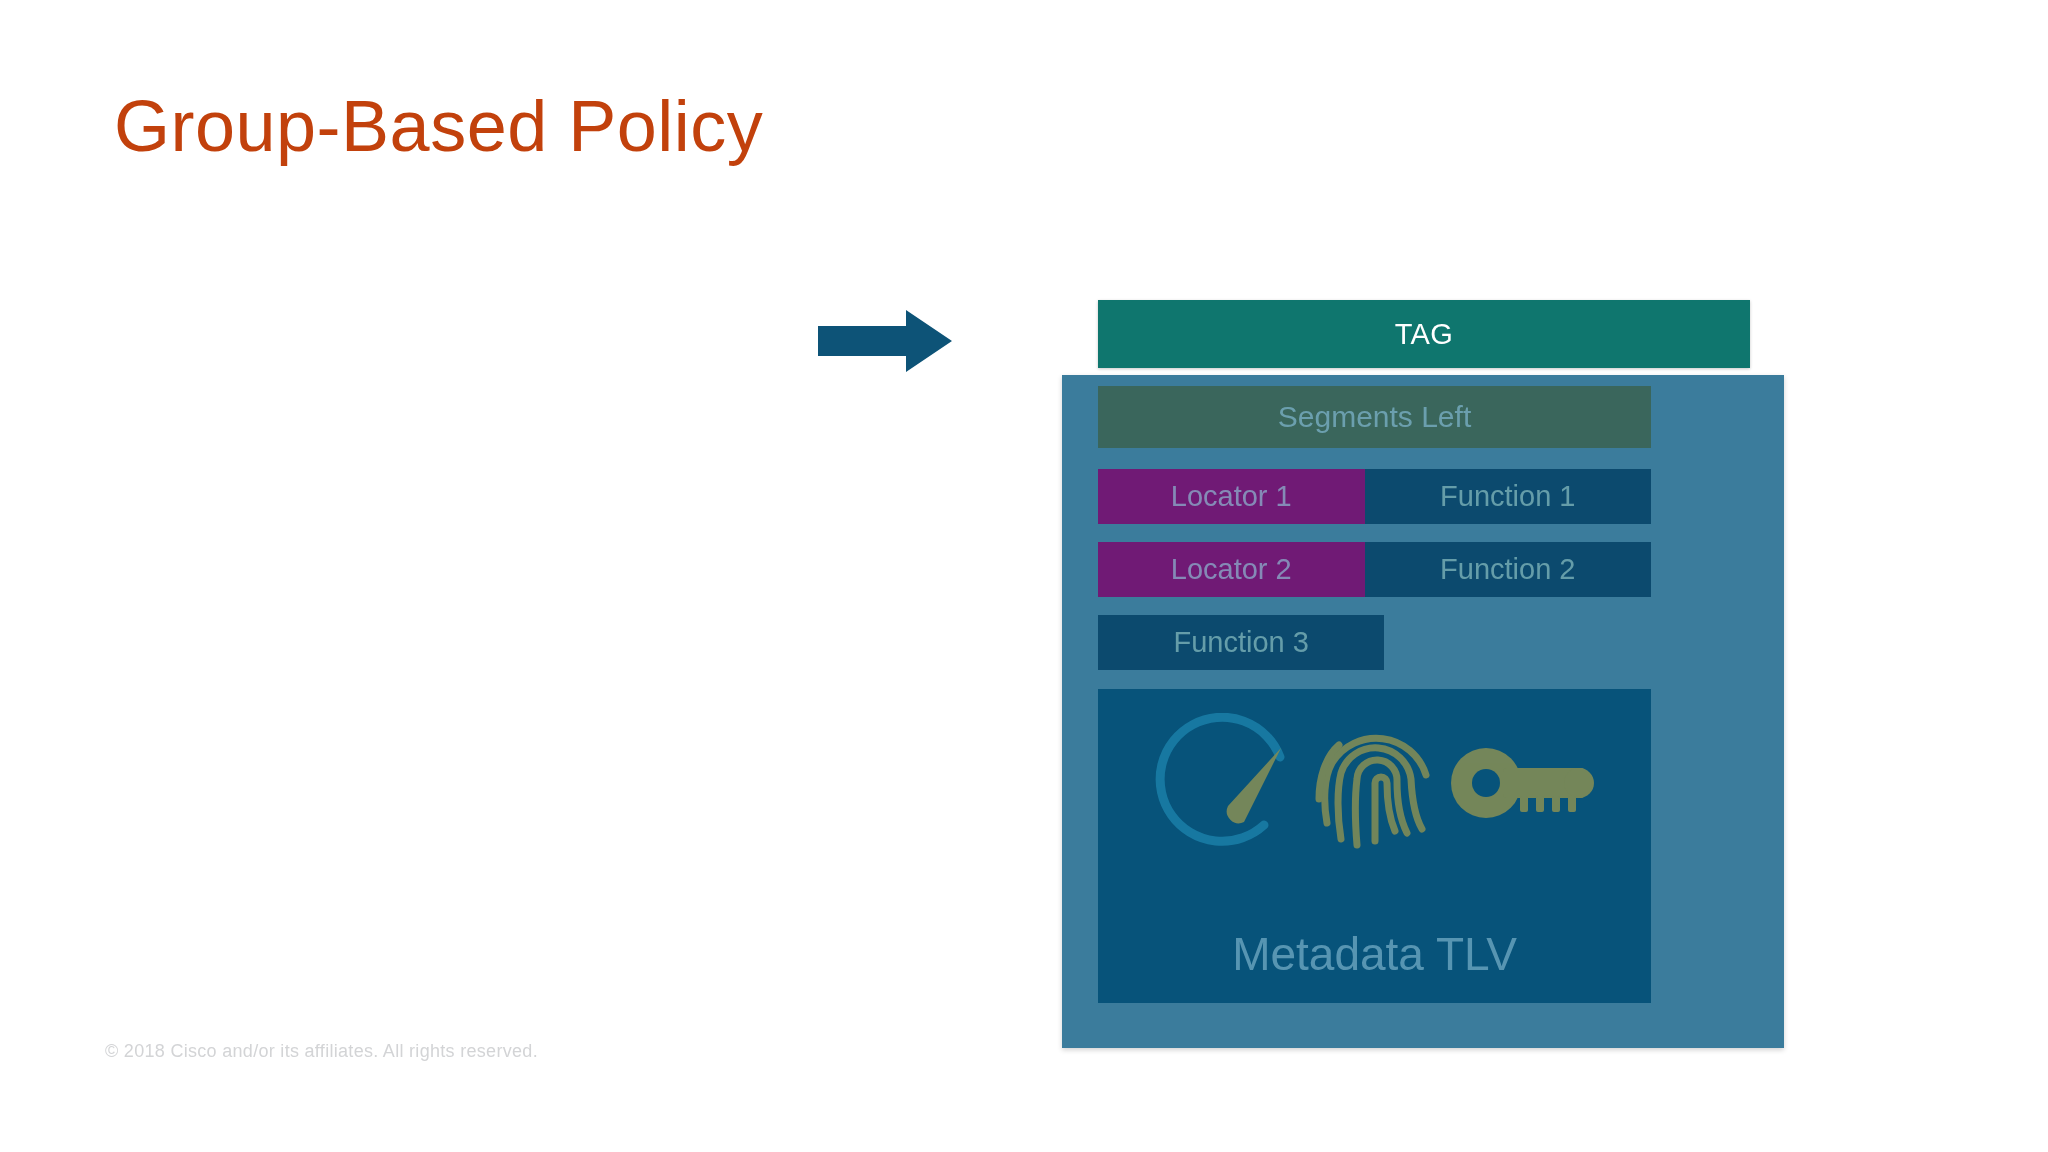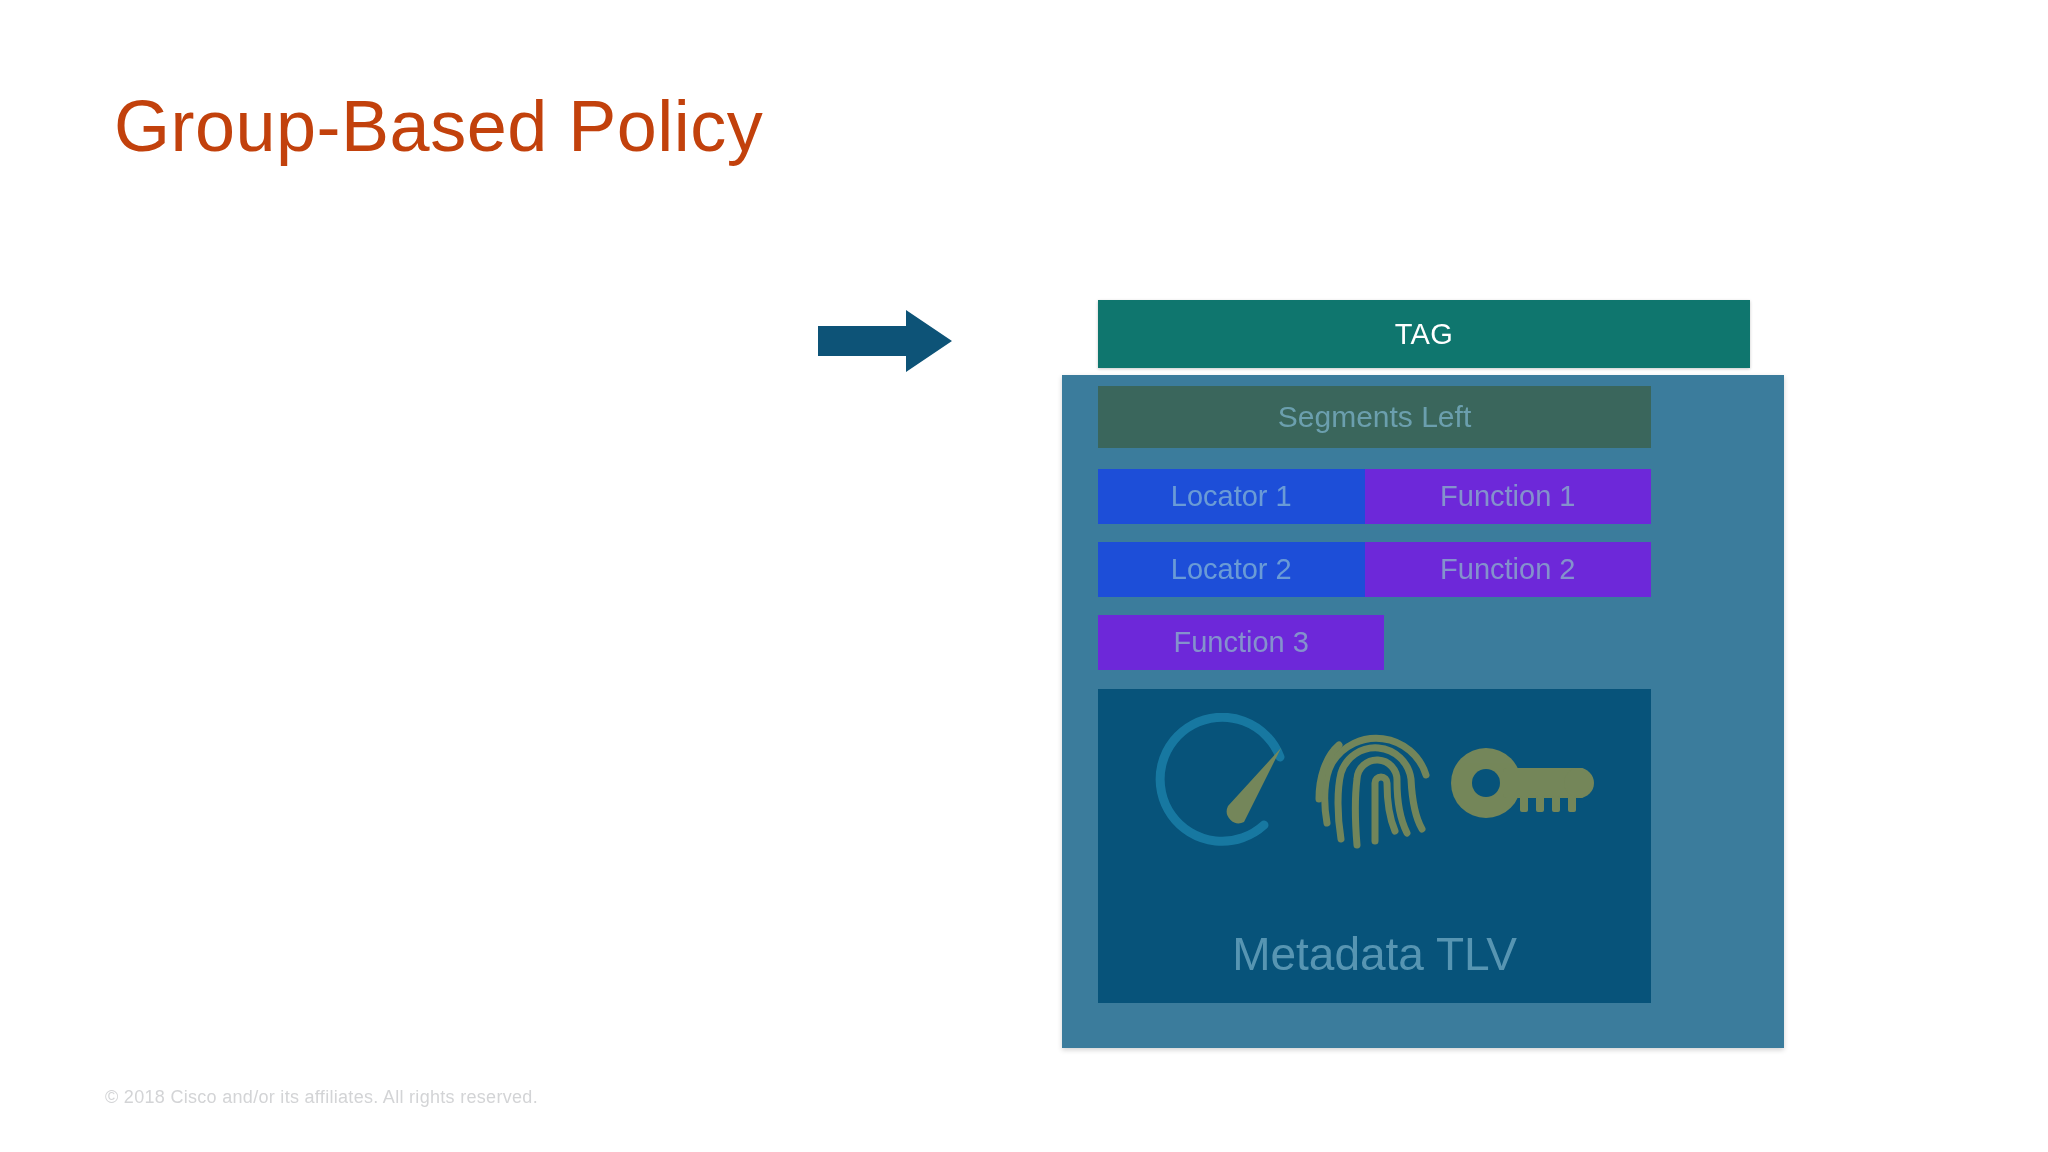--- a/index.html
+++ b/index.html
@@ -91,28 +91,28 @@
 
   
   .lf-row {
     margin-top: 18px;
     height: 55px;
     display: flex;
   }
   .lf-row.first { margin-top: 21px; }
   .lf-locator {
     width: 48.2%;
-    background: #1d4ed8;
+    background: #701a75;
     display: flex;
     align-items: center;
     justify-content: center;
   }
   .lf-function {
     width: 51.8%;
-    background: #6d28d9;
+    background: #0c4a6e;
     display: flex;
     align-items: center;
     justify-content: center;
   }
   .lf-label {
     font-size: 29px;
     color: #8FC0D6;
     opacity: 0.68;
   }
   .lf-label.fn { color: #8FC5C6; }
@@ -146,21 +146,21 @@
     text-align: center;
     font-size: 46px;
     color: #77AFC8;
     opacity: 0.72;
   }
 
   
   .footer {
     position: absolute;
     left: 105px;
-    top: 1087px;
+    top: 1041px;
     font-size: 18px;
     color: #D3D4D6;
     letter-spacing: 0.3px;
     white-space: nowrap;
   }
 </style>
 </head>
 <body>
 
 <div class="slide-title">Group-Based Policy</div>

